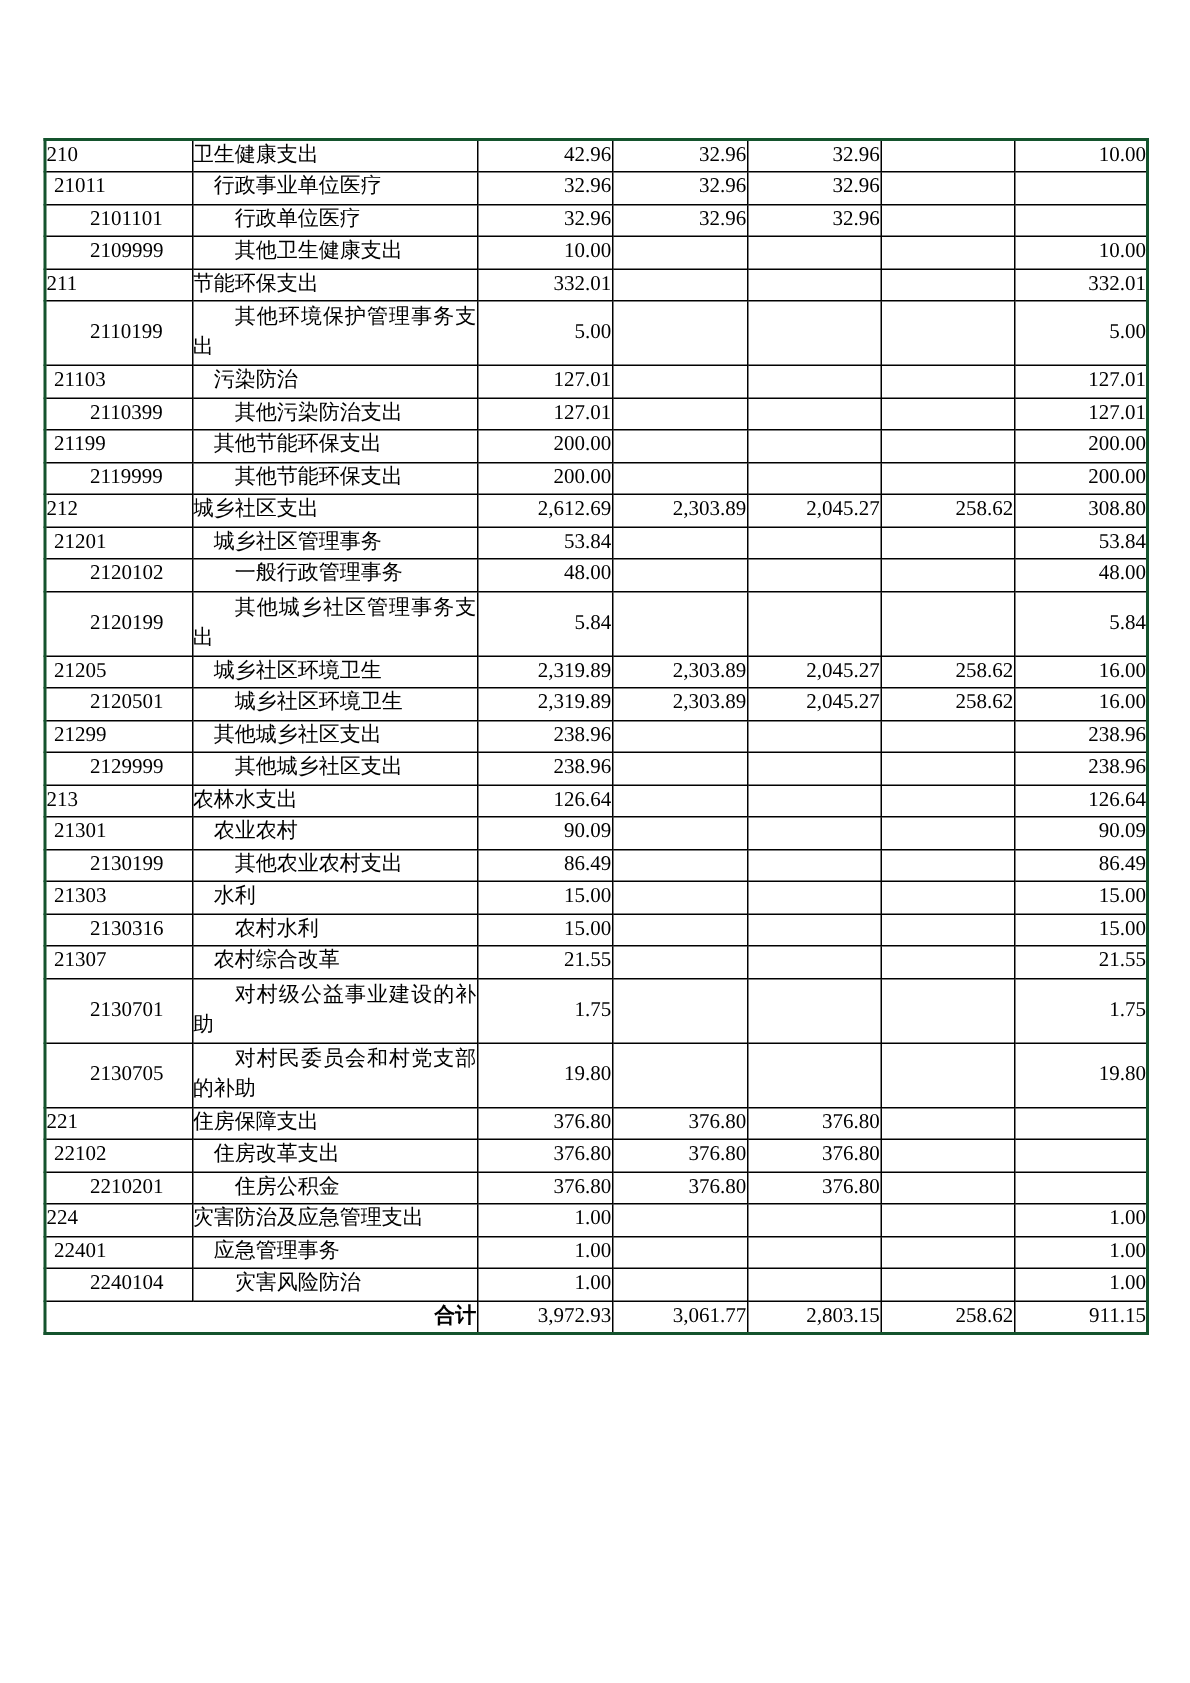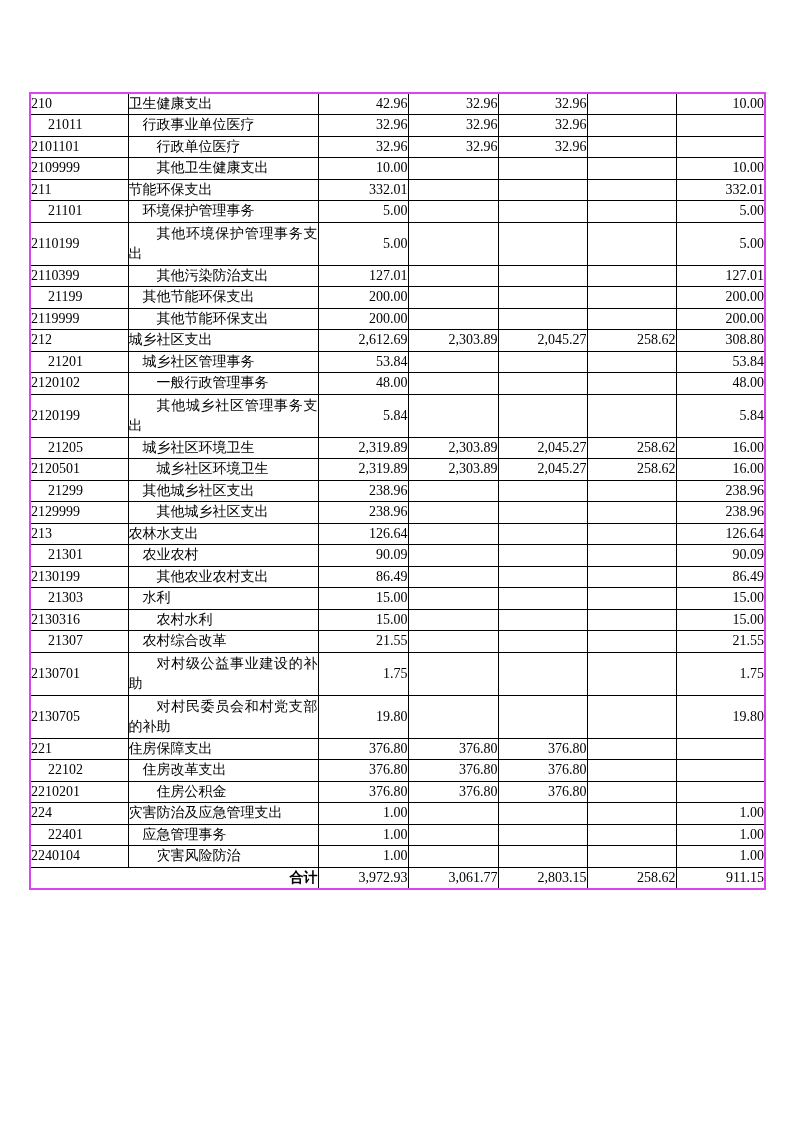--- a/index.html
+++ b/index.html
@@ -16,35 +16,35 @@
     font-family: "Liberation Serif", "DejaVu Serif", serif;
     color: #000000;
   }
   table.budget {
     position: absolute;
     left: 29px;
     top: 92px;
     width: 735px;
     border-collapse: collapse;
     table-layout: fixed;
-    border: 2px solid #d946ef;
+    border: 2px solid #14532d;
   }
   table.budget td {
     border: 1px solid #000000;
     font-size: 14px;
     line-height: 20px;
     vertical-align: middle;
     overflow: hidden;
     padding: 0;
   }
   tr.single { height: 21.5px; }
   tr.tall   { height: 43px; }
   td.code { padding-left: 2px; padding-right: 2px; }
-  td.code.l2 { padding-left: 17px; }
-  td.code.l3 { }
+  td.code.l2 { padding-left: 5px; }
+  td.code.l3 { padding-left: 29px; }
   td.name {
     padding-left: 3px;
     padding-right: 3px;
     text-align: justify;
     line-height: 20px;
   }
   td.name.l2 { text-indent: 14px; margin-top: 15px; }
   td.name.l3 { text-indent: 28px; }
   td.val {
     text-align: right;
@@ -110,37 +110,37 @@
         </tr>
         <tr class="single">
           <td class="code l1">211</td>
           <td class="name l1">节能环保支出</td>
           <td class="val">332.01</td>
           <td class="val"></td>
           <td class="val"></td>
           <td class="val"></td>
           <td class="val">332.01</td>
         </tr>
-        <tr class="single">
-          <td class="code l2">21101</td>
-          <td class="name l2">环境保护管理事务</td>
-          <td class="val">5.00</td>
-          <td class="val"></td>
-          <td class="val"></td>
-          <td class="val"></td>
-          <td class="val">5.00</td>
-        </tr>
         <tr class="tall">
           <td class="code l3">2110199</td>
           <td class="name l3">其他环境保护管理事务支出</td>
           <td class="val">5.00</td>
           <td class="val"></td>
           <td class="val"></td>
           <td class="val"></td>
           <td class="val">5.00</td>
+        </tr>
+        <tr class="single">
+          <td class="code l2">21103</td>
+          <td class="name l2">污染防治</td>
+          <td class="val">127.01</td>
+          <td class="val"></td>
+          <td class="val"></td>
+          <td class="val"></td>
+          <td class="val">127.01</td>
         </tr>
         <tr class="single">
           <td class="code l3">2110399</td>
           <td class="name l3">其他污染防治支出</td>
           <td class="val">127.01</td>
           <td class="val"></td>
           <td class="val"></td>
           <td class="val"></td>
           <td class="val">127.01</td>
         </tr>

